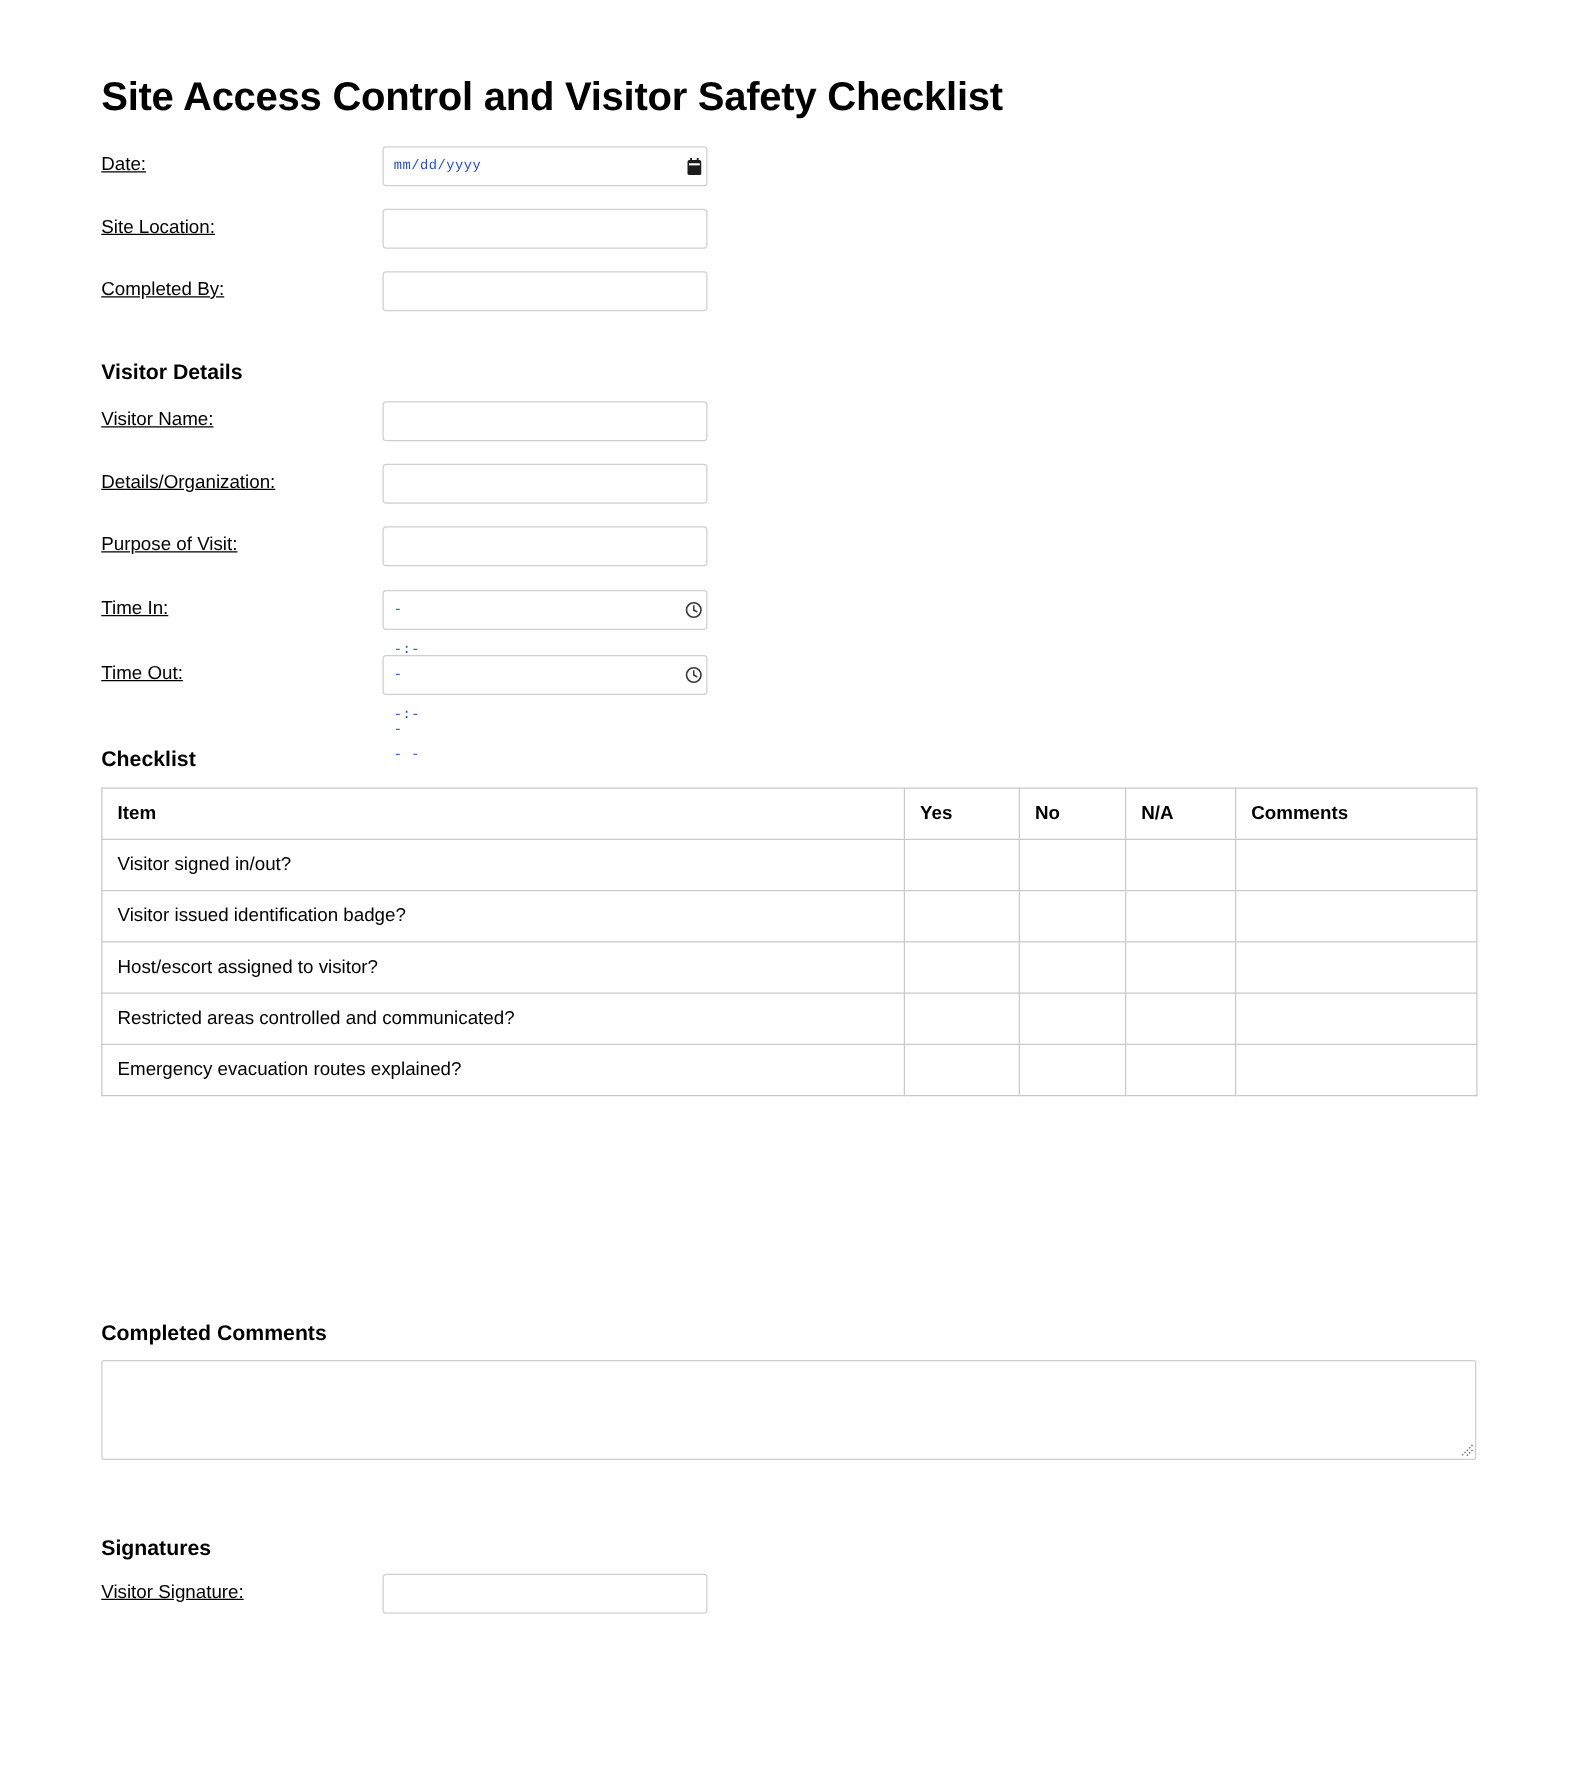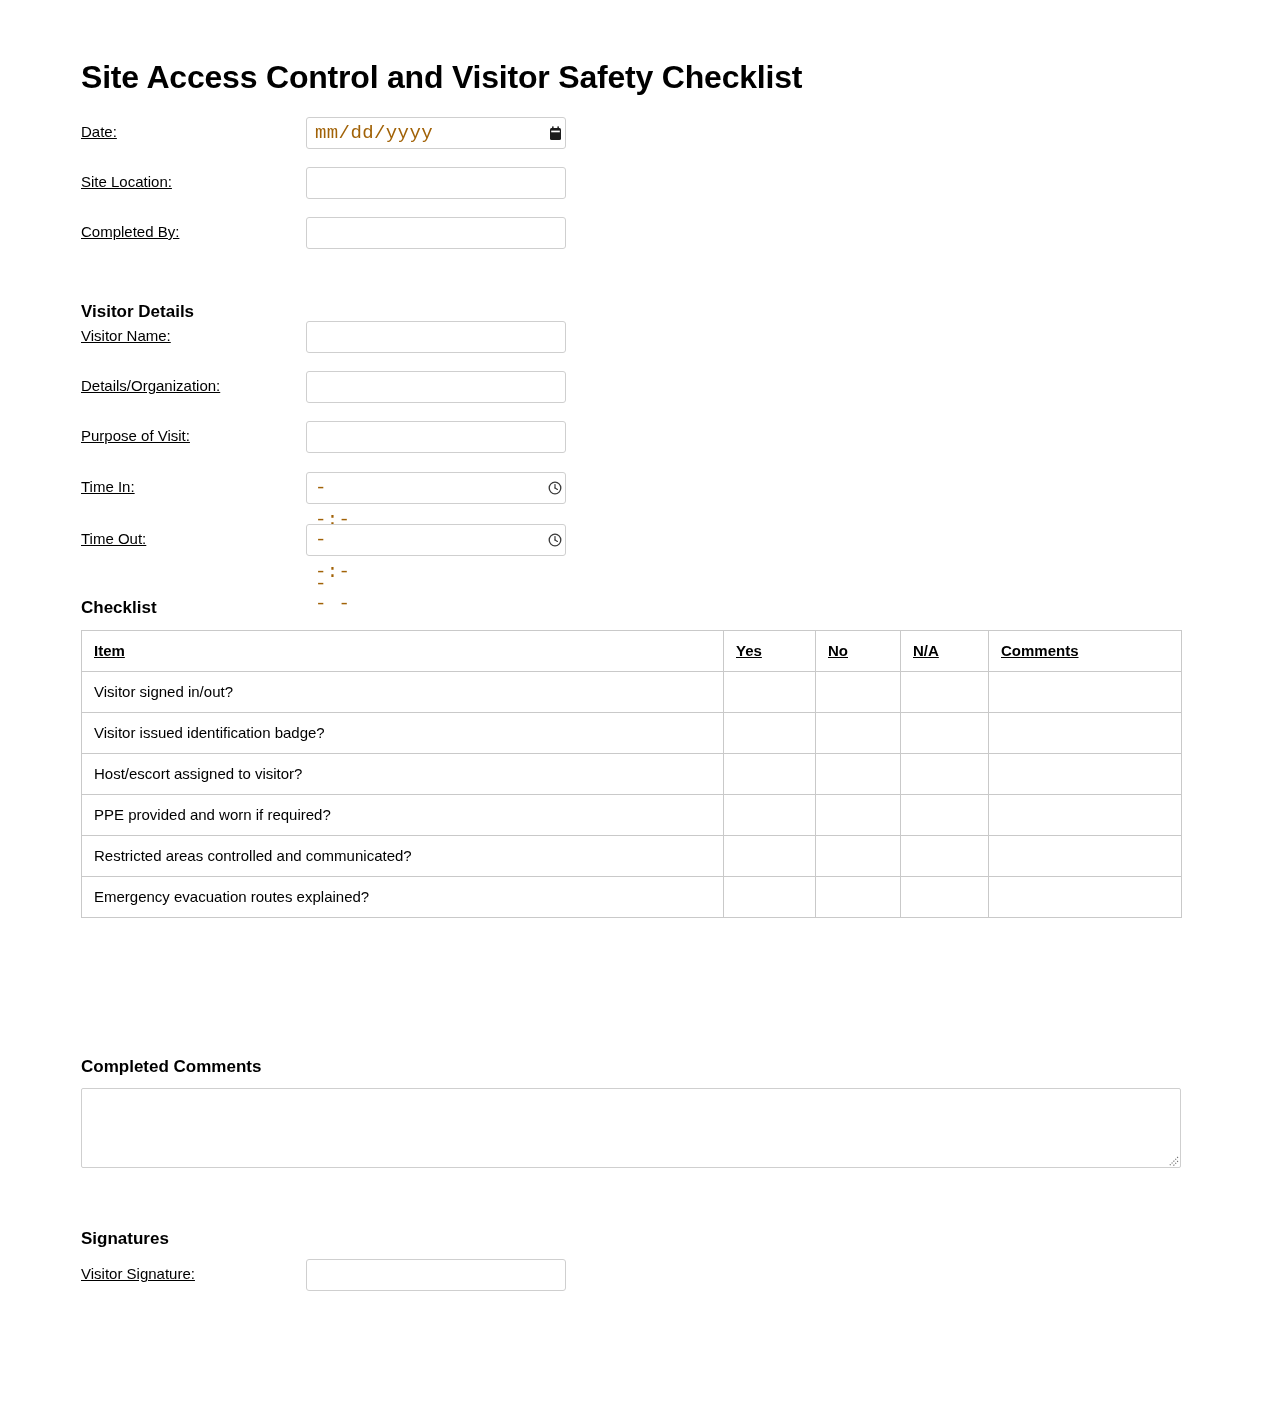--- a/index.html
+++ b/index.html
@@ -83,22 +83,22 @@
   .field-input.with-icon {
     padding-right: 30px;
   }
   .ph-text {
     position: absolute;
     left: 234px;
     top: 0;
     height: 32px;
     line-height: 32px;
     font-family: "Liberation Mono", monospace;
-    font-size: 19px;
-    color: #a16207;
+    font-size: 11px;
+    color: #1d4ed8;
     letter-spacing: 0.4px;
     pointer-events: none;
   }
   .in-icon {
     position: absolute;
     top: 0;
     left: 463px;
     height: 32px;
     width: 22px;
     display: flex;
@@ -122,21 +122,20 @@
     text-align: left;
     vertical-align: middle;
     font-size: 15px;
     line-height: 18px;
     padding: 0 0 0 12px;
     height: 41px;
     box-sizing: border-box;
   }
   table.checklist th {
     font-weight: bold;
-    text-decoration: underline;
   }
   col.c-item   { width: 642px; }
   col.c-yes    { width: 92px; }
   col.c-no     { width: 85px; }
   col.c-na     { width: 88px; }
   col.c-com    { width: 193px; }
 
   textarea.comments-box {
     position: absolute;
     left: 0;
@@ -184,21 +183,21 @@
     <div class="field-row" style="top:167px;">
       <span class="field-label">Site Location:</span>
       <input class="field-input" type="text" value="" style="">
     </div>
 
     <div class="field-row" style="top:217px;">
       <span class="field-label">Completed By:</span>
       <input class="field-input" type="text" value="" style="">
     </div>
 
-    <h2 class="section-title" style="top:302px;">Visitor Details</h2>
+    <h2 class="section-title" style="top:288px;">Visitor Details</h2>
 
     <div class="field-row" style="top:321px;">
       <span class="field-label">Visitor Name:</span>
       <input class="field-input" type="text" value="" style="">
     </div>
 
     <div class="field-row" style="top:371px;">
       <span class="field-label">Details/Organization:</span>
       <input class="field-input" type="text" value="" style="">
     </div>
@@ -269,27 +268,20 @@
           <td></td>
         </tr>
         <tr>
           <td>Host/escort assigned to visitor?</td>
           <td></td>
           <td></td>
           <td></td>
           <td></td>
         </tr>
         <tr>
-          <td>PPE provided and worn if required?</td>
-          <td></td>
-          <td></td>
-          <td></td>
-          <td></td>
-        </tr>
-        <tr>
           <td>Restricted areas controlled and communicated?</td>
           <td></td>
           <td></td>
           <td></td>
           <td></td>
         </tr>
         <tr>
           <td>Emergency evacuation routes explained?</td>
           <td></td>
           <td></td>

